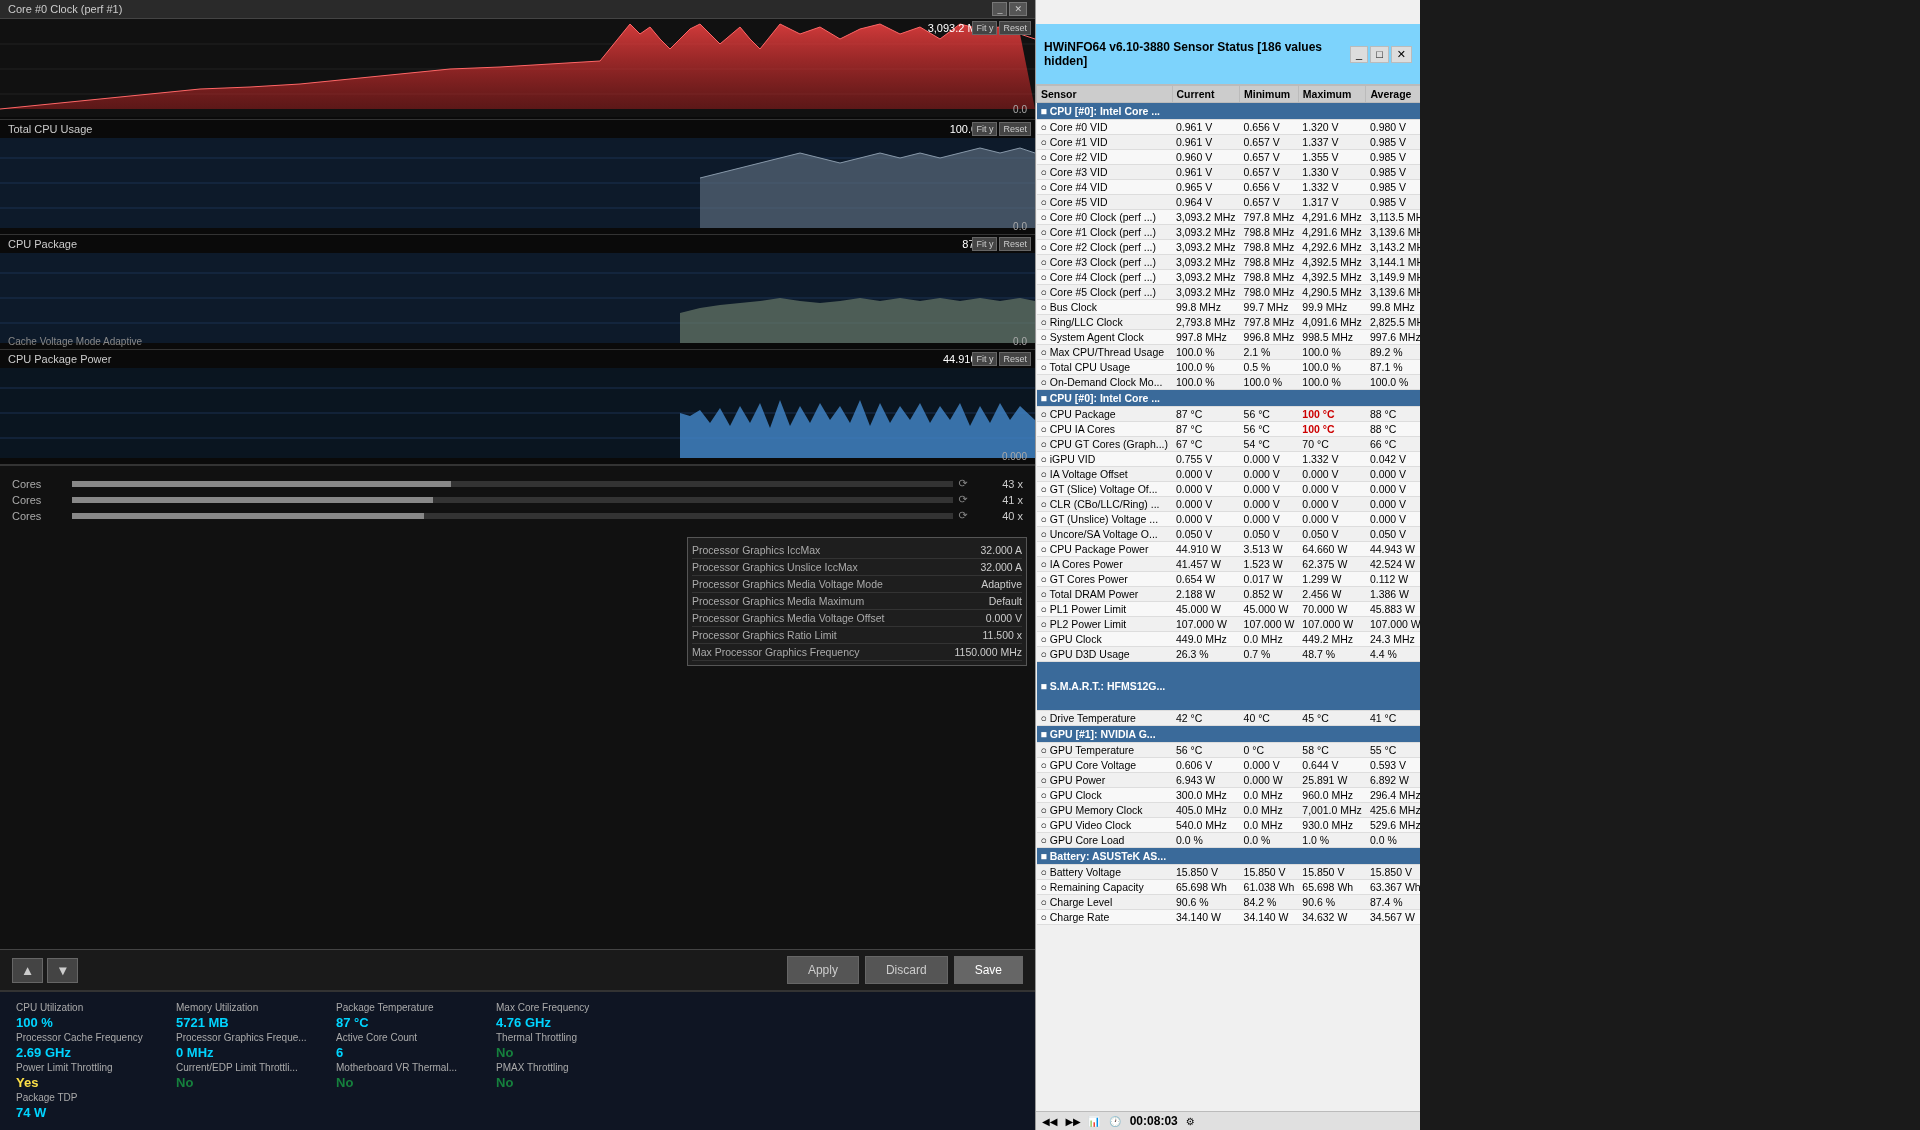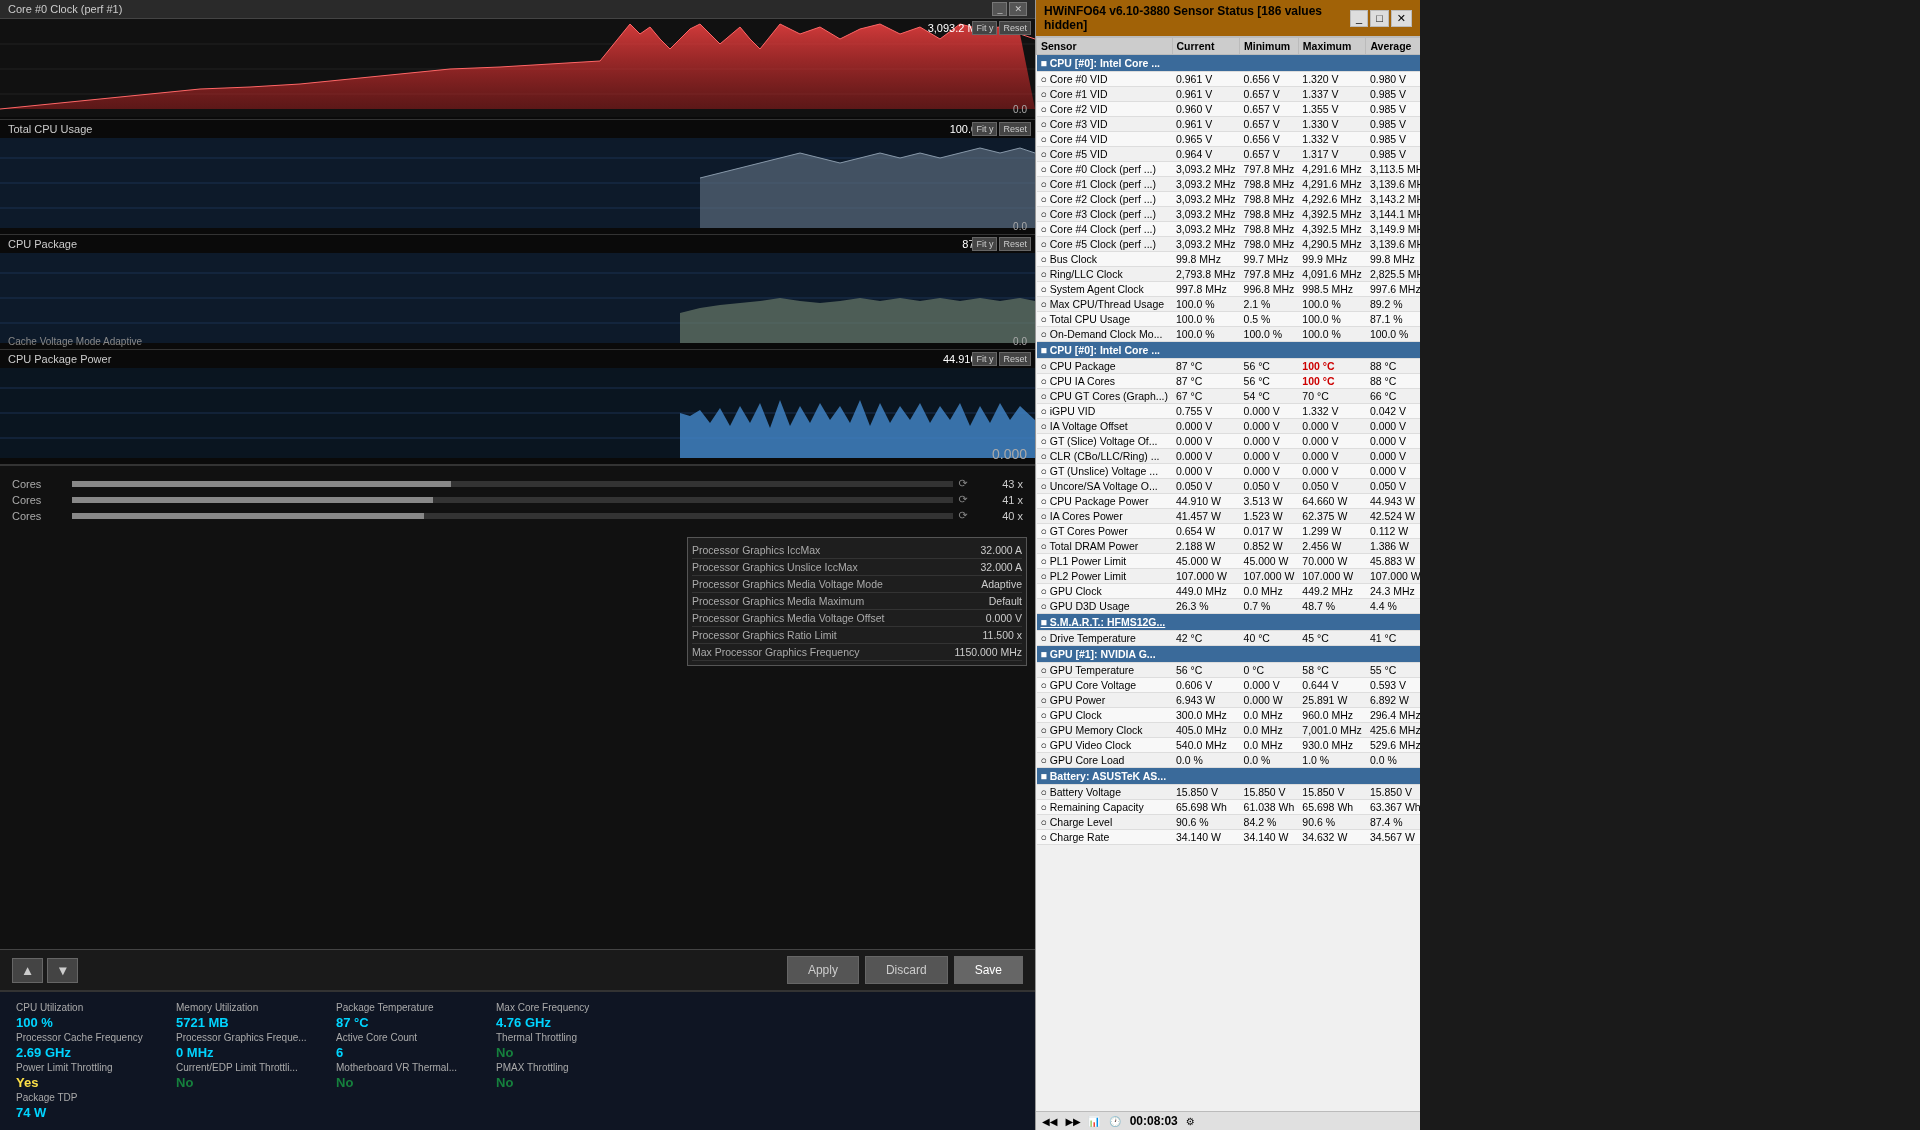--- a/index.html
+++ b/index.html
@@ -45,21 +45,21 @@
     .stat-value.yellow { color: #fde047; }
     .stat-value.cyan { color: #00d4ff; }
     .stat-value.white { color: #15803d; }
 
     
     #headline { background: #000; color: #fff; font-size: 28px; font-weight: bold; padding: 12px 16px; }
     .dropdown-select { background: #333; color: #ccc; border: 1px solid #555; padding: 2px 8px; font-size: 11px; }
 
     
     #right-panel { width: 385px; height: 1130px; background: #f0f0f0; color: #000; font-size: 11px; display: flex; flex-direction: column; border-left: 1px solid #999; }
-    #hwinfo-title { background: #a16207; padding: 4px 8px; font-size: 12px; font-weight: bold; display: flex; align-items: center; gap: 4px; border-bottom: 1px solid #bbb; }
+    #hwinfo-title { background: #7dd3fc; padding: 16px 8px; font-size: 12px; font-weight: bold; display: flex; align-items: center; gap: 4px; border-bottom: 1px solid #bbb; margin-top: 24px; }
     #hwinfo-table { flex: 1; overflow-y: auto; }
     .hw-table { width: 100%; border-collapse: collapse; font-size: 10.5px; }
     .hw-table th { background: #ccc; padding: 2px 4px; text-align: left; border: 1px solid #bbb; font-weight: bold; position: sticky; top: 0; }
     .hw-table td { padding: 1px 4px; border-bottom: 1px solid #ddd; white-space: nowrap; }
     .hw-table tr:nth-child(even) { background: #f8f8f8; }
     .sub-section-header td { background: #aaa; color: #000; font-weight: bold; }
     .red-val { color: #cc0000; font-weight: bold; }
 
     
     #hwinfo-statusbar { background: #e0e0e0; border-top: 1px solid #bbb; padding: 2px 6px; font-size: 10px; display: flex; align-items: center; justify-content: space-between; }
@@ -157,21 +157,21 @@
       <button class="graph-btn">Reset</button>
     </div>
     <svg style="position:absolute;top:18px;left:0;width:100%;height:90px;" viewBox="0 0 1035 90" preserveAspectRatio="none">
       <rect width="1035" height="90" fill="#0a1520"></rect>
       <line x1="0" y1="20" x2="1035" y2="20" stroke="#1a3050" stroke-width="1"></line>
       <line x1="0" y1="45" x2="1035" y2="45" stroke="#1a3050" stroke-width="1"></line>
       <line x1="0" y1="70" x2="1035" y2="70" stroke="#1a3050" stroke-width="1"></line>
 
       <path d="M680,90 L680,45 L690,48 L700,42 L710,55 L720,40 L730,58 L740,38 L750,55 L760,35 L770,60 L780,32 L790,58 L800,38 L810,55 L820,35 L830,52 L840,38 L850,55 L860,32 L870,58 L880,35 L890,55 L900,38 L910,52 L920,35 L930,55 L940,38 L950,52 L960,35 L970,58 L980,38 L990,55 L1000,35 L1010,52 L1020,38 L1035,52 L1035,90 Z" fill="#4488cc" opacity="0.8"></path>
     </svg>
-    <span class="graph-bottom" style="bottom:2px;right:8px;font-size:14px;color:#aaa;position:absolute;">0.000</span>
+    <span class="graph-bottom" style="bottom:2px;right:8px;font-size:10px;color:#aaa;position:absolute;">0.000</span>
   </div>
 
   <div style="background:#111; padding:8px 12px; border-top:1px solid #333;">
     <div class="slider-row">
       <span class="slider-label">Cores</span>
       <div class="slider-bar-container">
         <div class="slider-bar-fill" style="width:43%;"></div>
       </div>
       <span class="slider-icon">⟳</span>
       <span class="slider-multiplier">43 x</span>
@@ -563,21 +563,21 @@
             <td style="font-size: 10.5px; font-family: &quot;Segoe UI&quot;, Arial, sans-serif;">24.3 MHz</td>
           </tr>
           <tr>
             <td style="font-size: 10.5px; font-family: &quot;Segoe UI&quot;, Arial, sans-serif;">  ○ GPU D3D Usage</td>
             <td style="font-size: 10.5px; font-family: &quot;Segoe UI&quot;, Arial, sans-serif;">26.3 %</td>
             <td style="font-size: 10.5px; font-family: &quot;Segoe UI&quot;, Arial, sans-serif;">0.7 %</td>
             <td style="font-size: 10.5px; font-family: &quot;Segoe UI&quot;, Arial, sans-serif;">48.7 %</td>
             <td style="font-size: 10.5px; font-family: &quot;Segoe UI&quot;, Arial, sans-serif;">4.4 %</td>
           </tr>
           <tr class="sub-section-header">
-            <td colspan="5" style="background: rgb(58, 106, 154); color: rgb(255, 255, 255); font-weight: bold; padding: 2px 4px; text-decoration: underline;">■ S.M.A.R.T.: HFMS12G...</td>
+            <td colspan="5" style="background: rgb(58, 106, 154); color: rgb(255, 255, 255); font-weight: bold; padding: 18px 4px;">■ S.M.A.R.T.: HFMS12G...</td>
           </tr>
           <tr>
             <td style="font-size: 10.5px; font-family: &quot;Segoe UI&quot;, Arial, sans-serif;">  ○ Drive Temperature</td>
             <td style="font-size: 10.5px; font-family: &quot;Segoe UI&quot;, Arial, sans-serif;">42 °C</td>
             <td style="font-size: 10.5px; font-family: &quot;Segoe UI&quot;, Arial, sans-serif;">40 °C</td>
             <td style="font-size: 10.5px; font-family: &quot;Segoe UI&quot;, Arial, sans-serif;">45 °C</td>
             <td style="font-size: 10.5px; font-family: &quot;Segoe UI&quot;, Arial, sans-serif;">41 °C</td>
           </tr>
           <tr class="sub-section-header">
             <td colspan="5" style="background: rgb(58, 106, 154); color: rgb(255, 255, 255); font-weight: bold; padding: 2px 4px;">■ GPU [#1]: NVIDIA G...</td>

